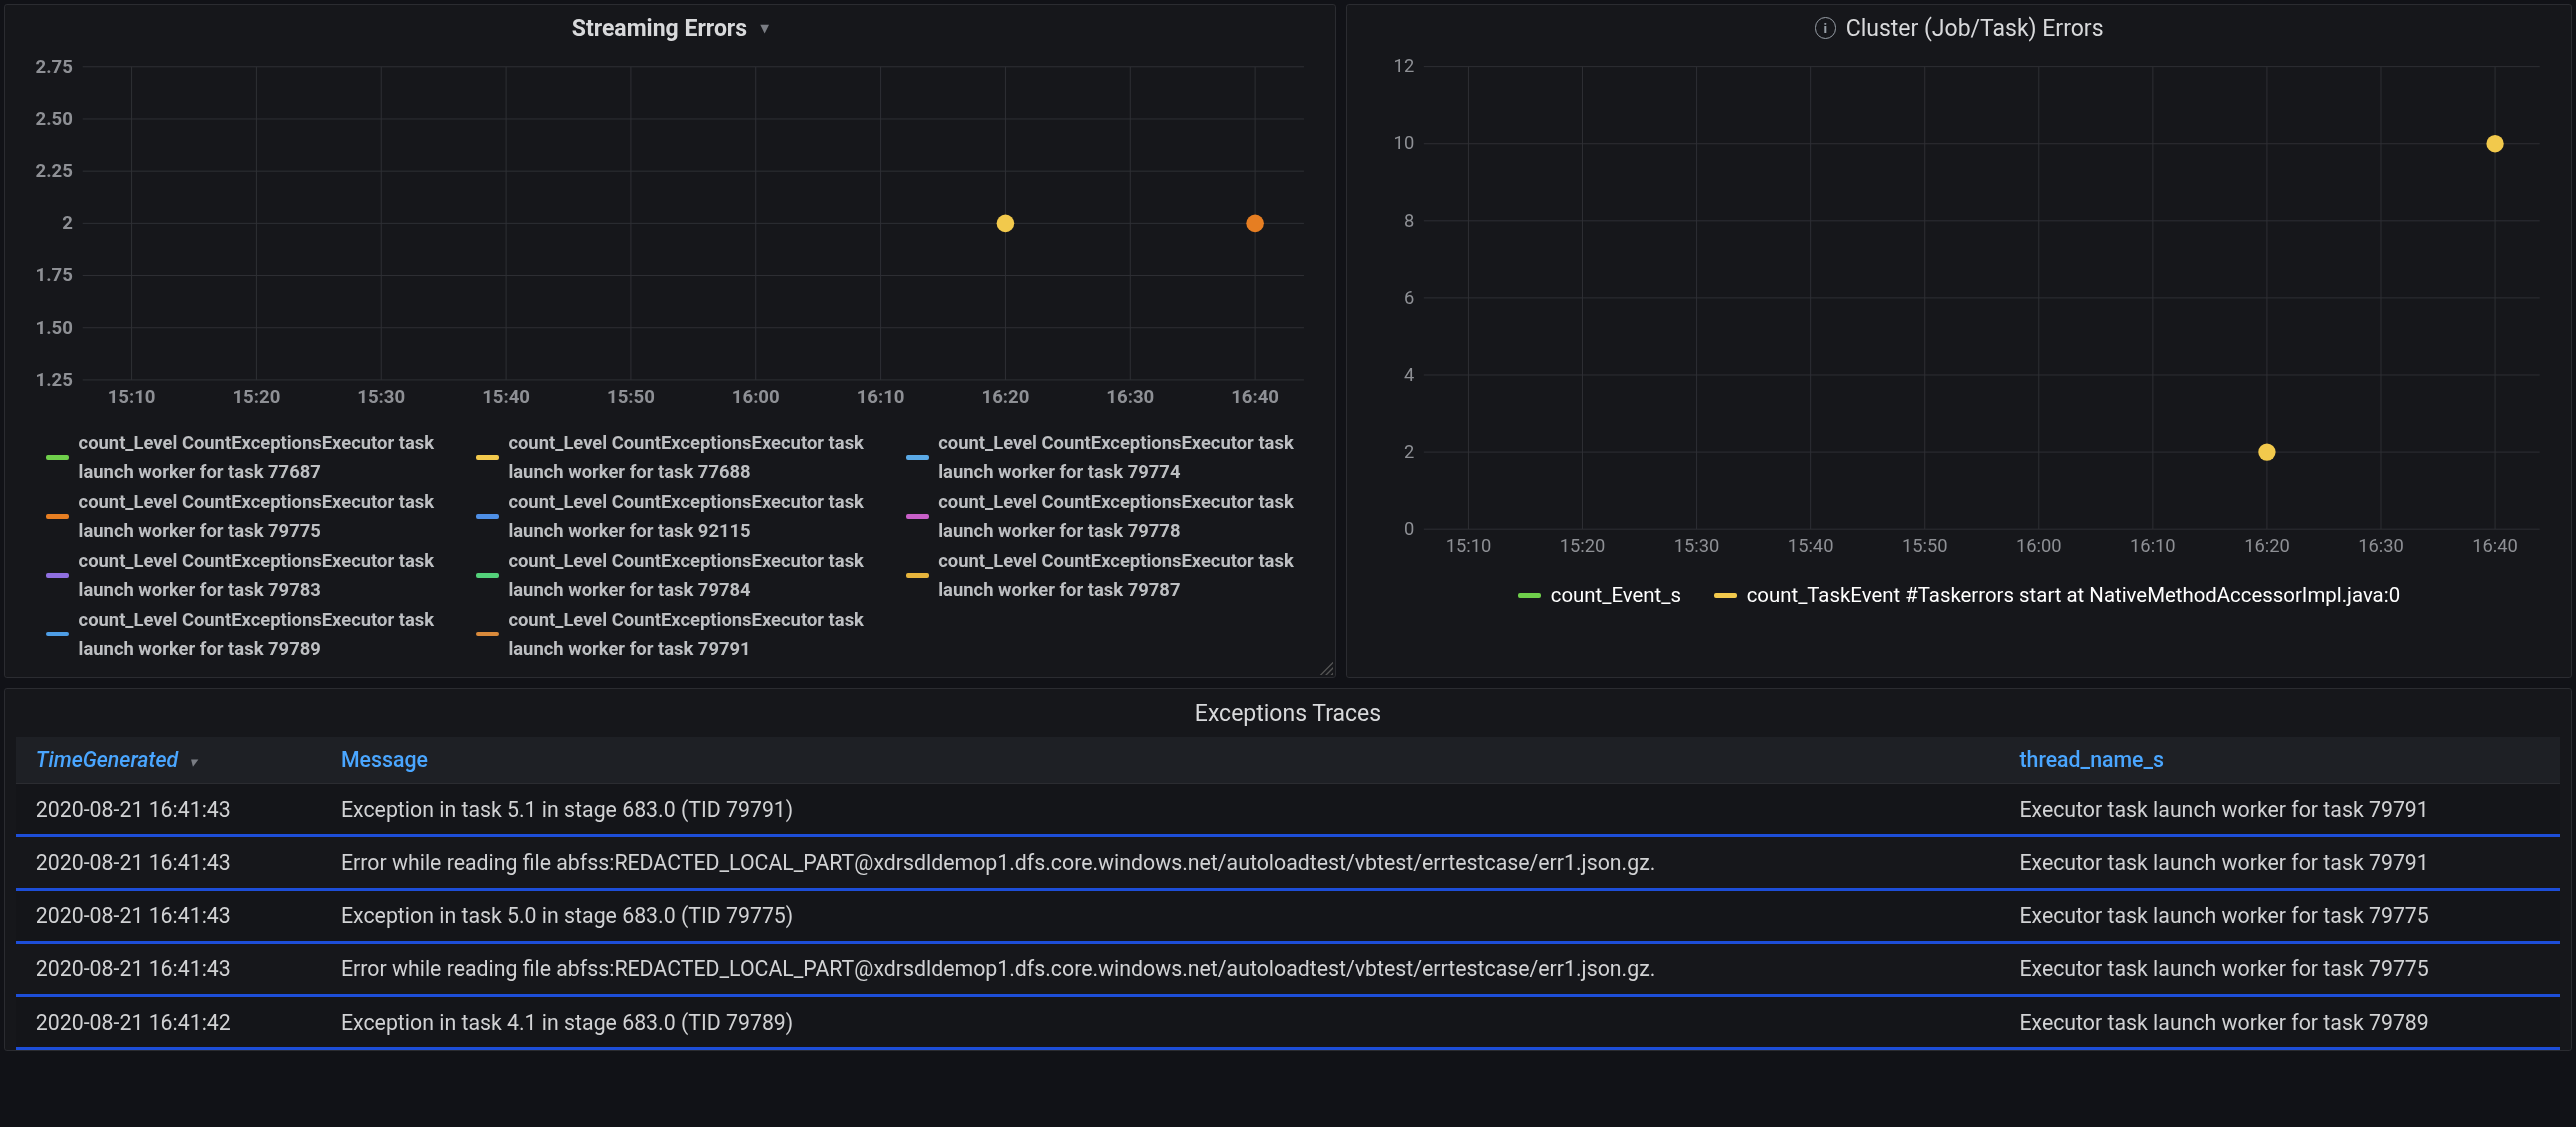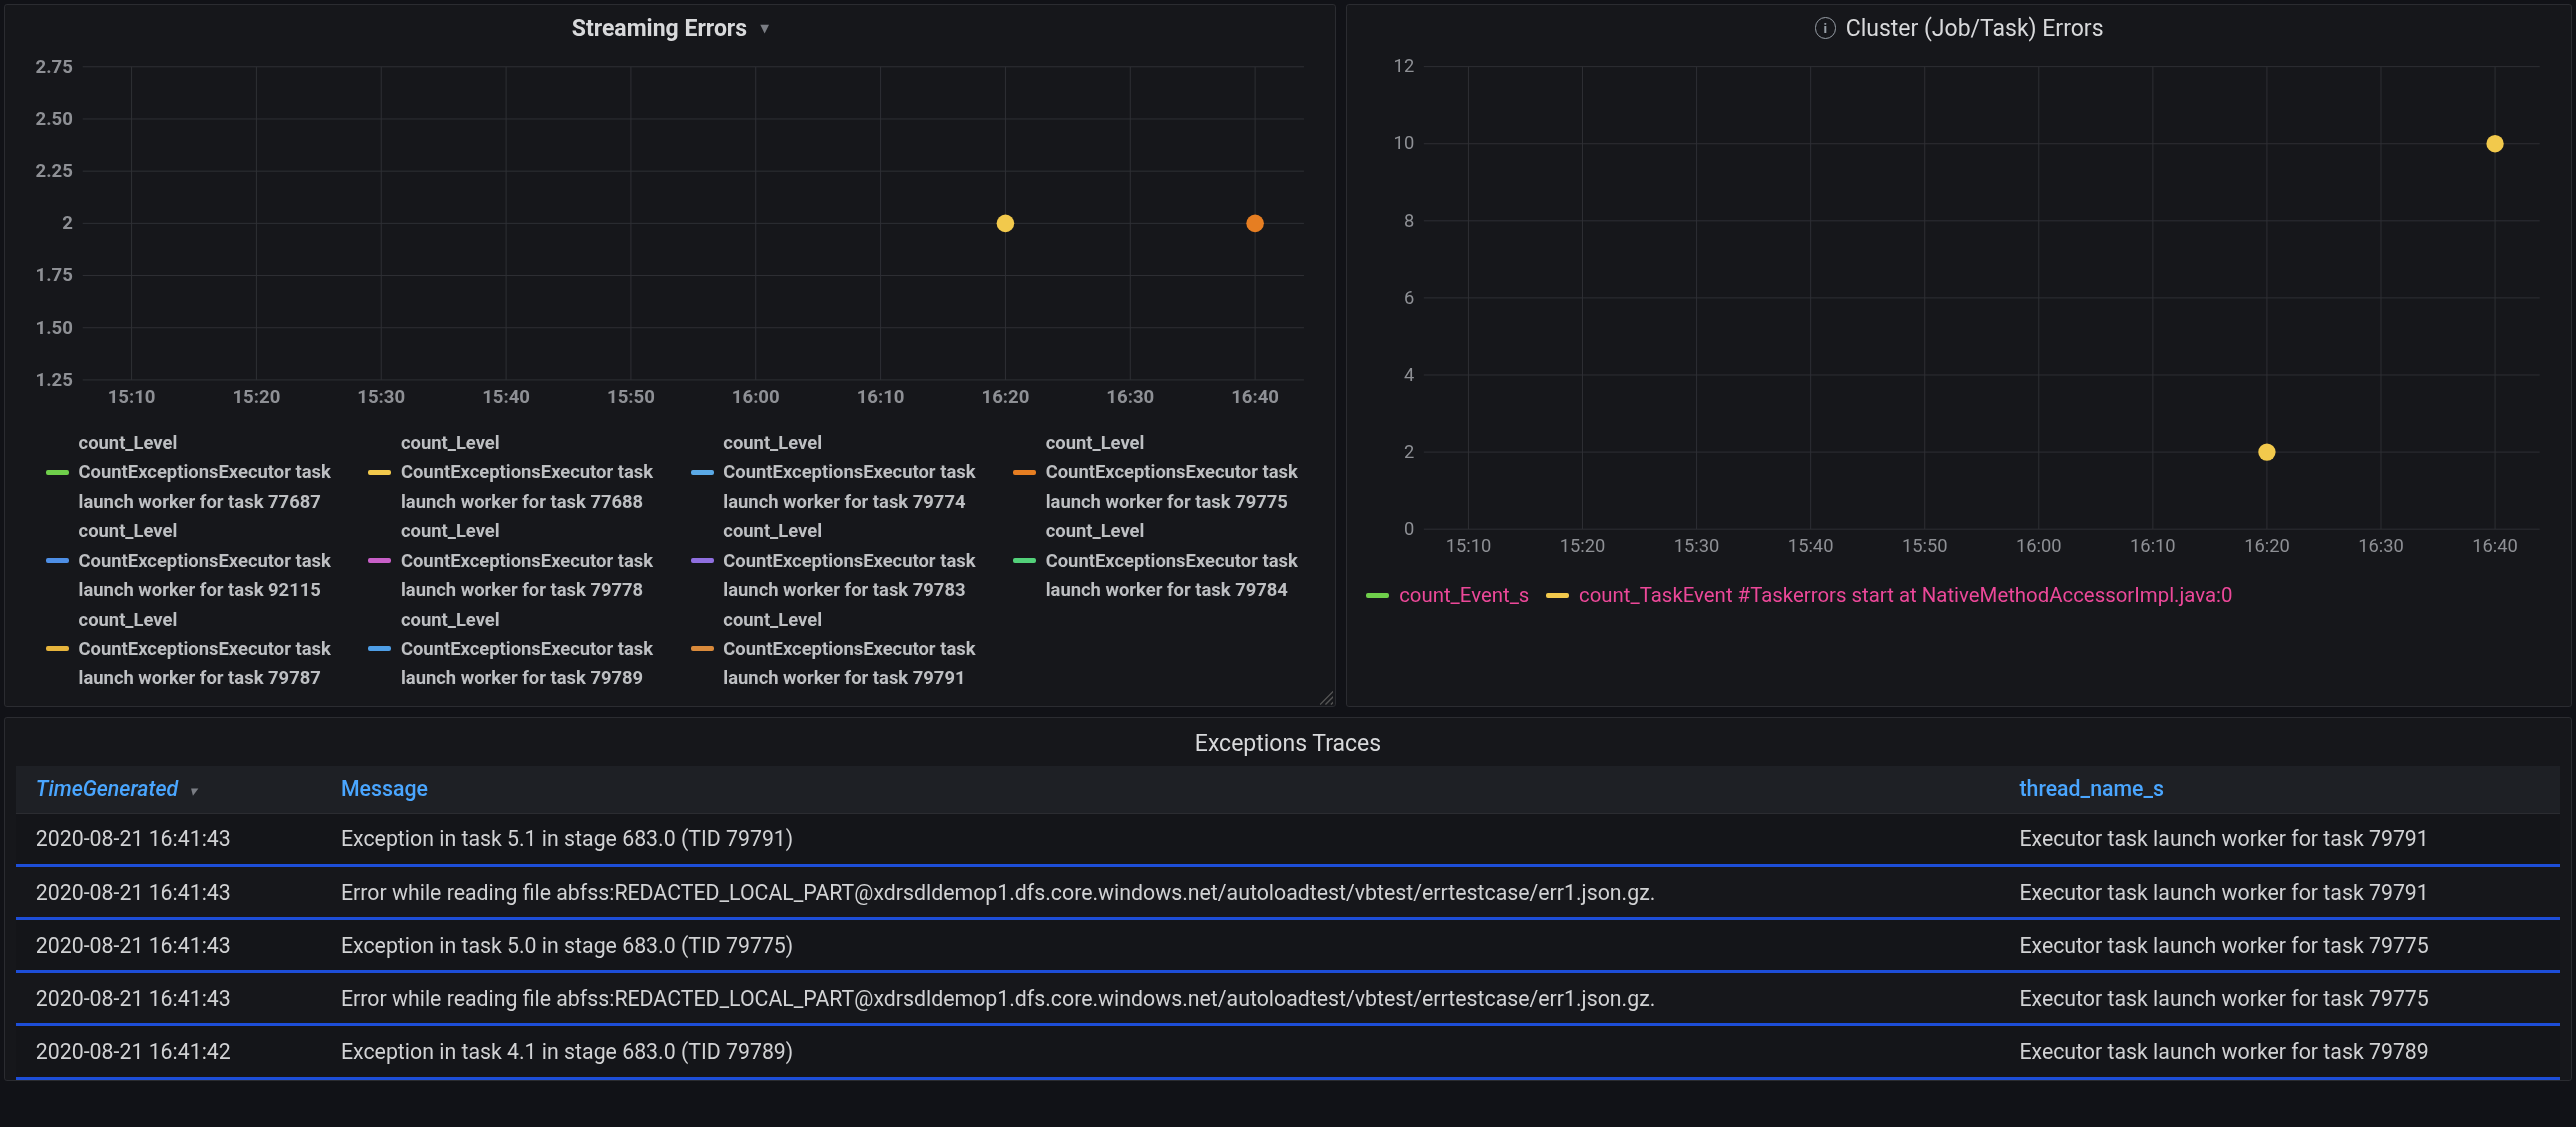--- a/index.html
+++ b/index.html
@@ -36,32 +36,33 @@
   .panel-title .info-ico {
     width: 21.3px; height: 21.3px;
     border: 1.9px solid #99a0a8; border-radius: 50%;
     display: inline-flex; align-items: center; justify-content: center;
     font-size: 13.6px; color: #99a0a8; font-weight: bold;
   }
   .panel-title .chev { font-size: 15.5px; color: #7a7d84; margin-left: 3.9px; }
   .chart-wrap { padding: 9.7px 19.4px 7.8px 19.4px; }
   .legend {
     display: grid;
-    grid-template-columns: 1fr 1fr 1fr 1fr;
+    grid-template-columns: 1fr 1fr 1fr;
     gap: 0 27px;
     padding: 5.8px 27px 13.6px 41px;
     font-size: 18.4px;
     color: #bdbfc2;
   }
   .legend-single {
     display: flex;
-    gap: 17px;
+    gap: 33px;
+    justify-content: center;
     padding: 7.8px 19.4px 13.6px 19.4px;
     font-size: 20.4px;
-    color: #ec4899;
+    color: #ffffff;
   }
   .legend-item { display: flex; align-items: center; gap: 9.7px; line-height: 1.6; }
   .swatch { width: 23px; height: 4.9px; border-radius: 1.9px; flex-shrink: 0; }
   .axis-text { fill: #8e9095; font-size: 19px; }
   .grid-line { stroke: #2f3035; stroke-width: 1; }
   .dot { r: 9; }
   
   .table-panel { border: 1px solid #2b2c31; border-radius: 2.9px; background:#16171b; }
   .table-title { text-align:center; font-size:23px; color:#d8d9db; padding:11.6px 0 9.7px 0; }
   table { width: 99.1%; border-collapse: collapse; table-layout: fixed; margin: 0 auto; }

